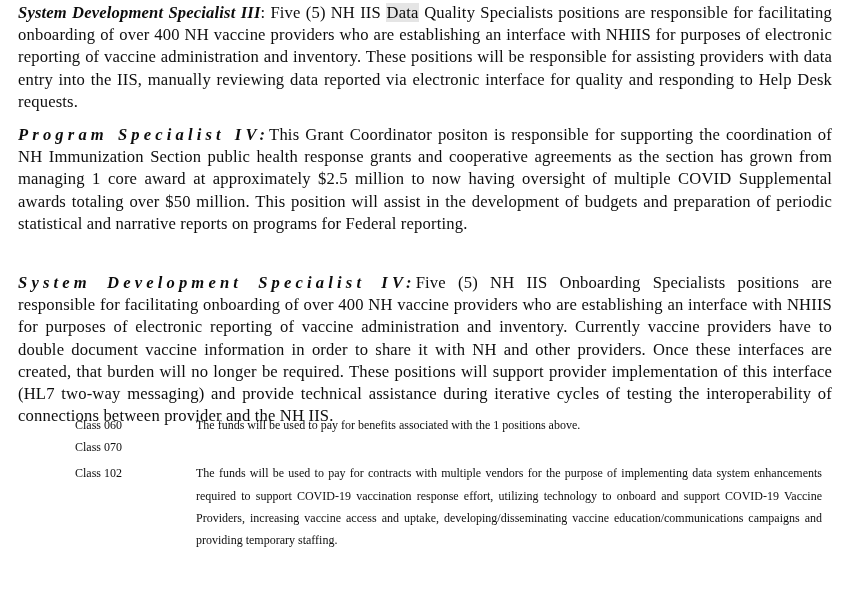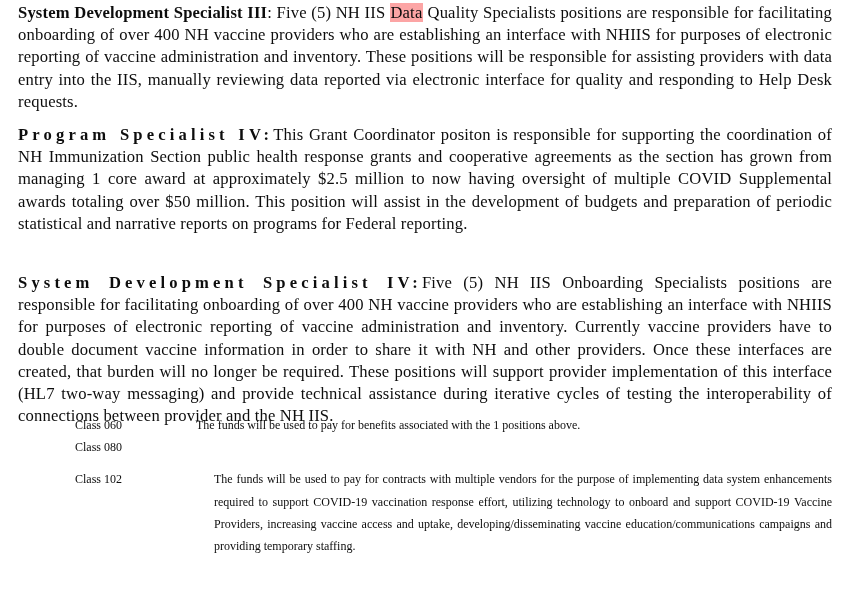--- a/index.html
+++ b/index.html
@@ -30,29 +30,30 @@
     width: 814px;
     text-align: justify;
     text-justify: inter-word;
     font-size: 16.6px;
     line-height: 22.2px;
     letter-spacing: 0.01em;
   }
 
   .run-in-head {
     font-weight: bold;
+    font-style: italic;
   }
 
   .gap-after-colon {
     
     letter-spacing: 0.25em;
   }
 
   mark.hl {
-    background-color: #fca5a5;
+    background-color: #e5e5e5;
     color: #0d0d0d;
     padding: 0 0.5px;
     border-radius: 0;
   }
 
   
   .class-list {
     position: absolute;
     left: 0;
     width: 842px;
@@ -99,23 +100,23 @@
   </div>
 
   <div class="class-list" style="top: 414px;">
 
     <div class="class-row">
       <div class="class-label">Class 060</div>
       <div class="class-desc">The funds will be used to pay for benefits associated with the 1 positions above.</div>
     </div>
 
     <div class="class-row">
-      <div class="class-label">Class 080</div>
+      <div class="class-label">Class 070</div>
     </div>
 
-    <div class="class-row" style="margin-top: 10px; gap: 18px;">
+    <div class="class-row" style="margin-top: 4px;">
       <div class="class-label">Class 102</div>
       <div class="class-desc">The funds will be used to pay for contracts with multiple vendors for the purpose of implementing data system enhancements required to support COVID-19 vaccination response effort, utilizing technology to onboard and support COVID-19 Vaccine Providers, increasing vaccine access and uptake, developing/disseminating vaccine education/communications campaigns and providing temporary staffing.</div>
     </div>
 
   </div>
 
 </div>
 
 </body></html>

